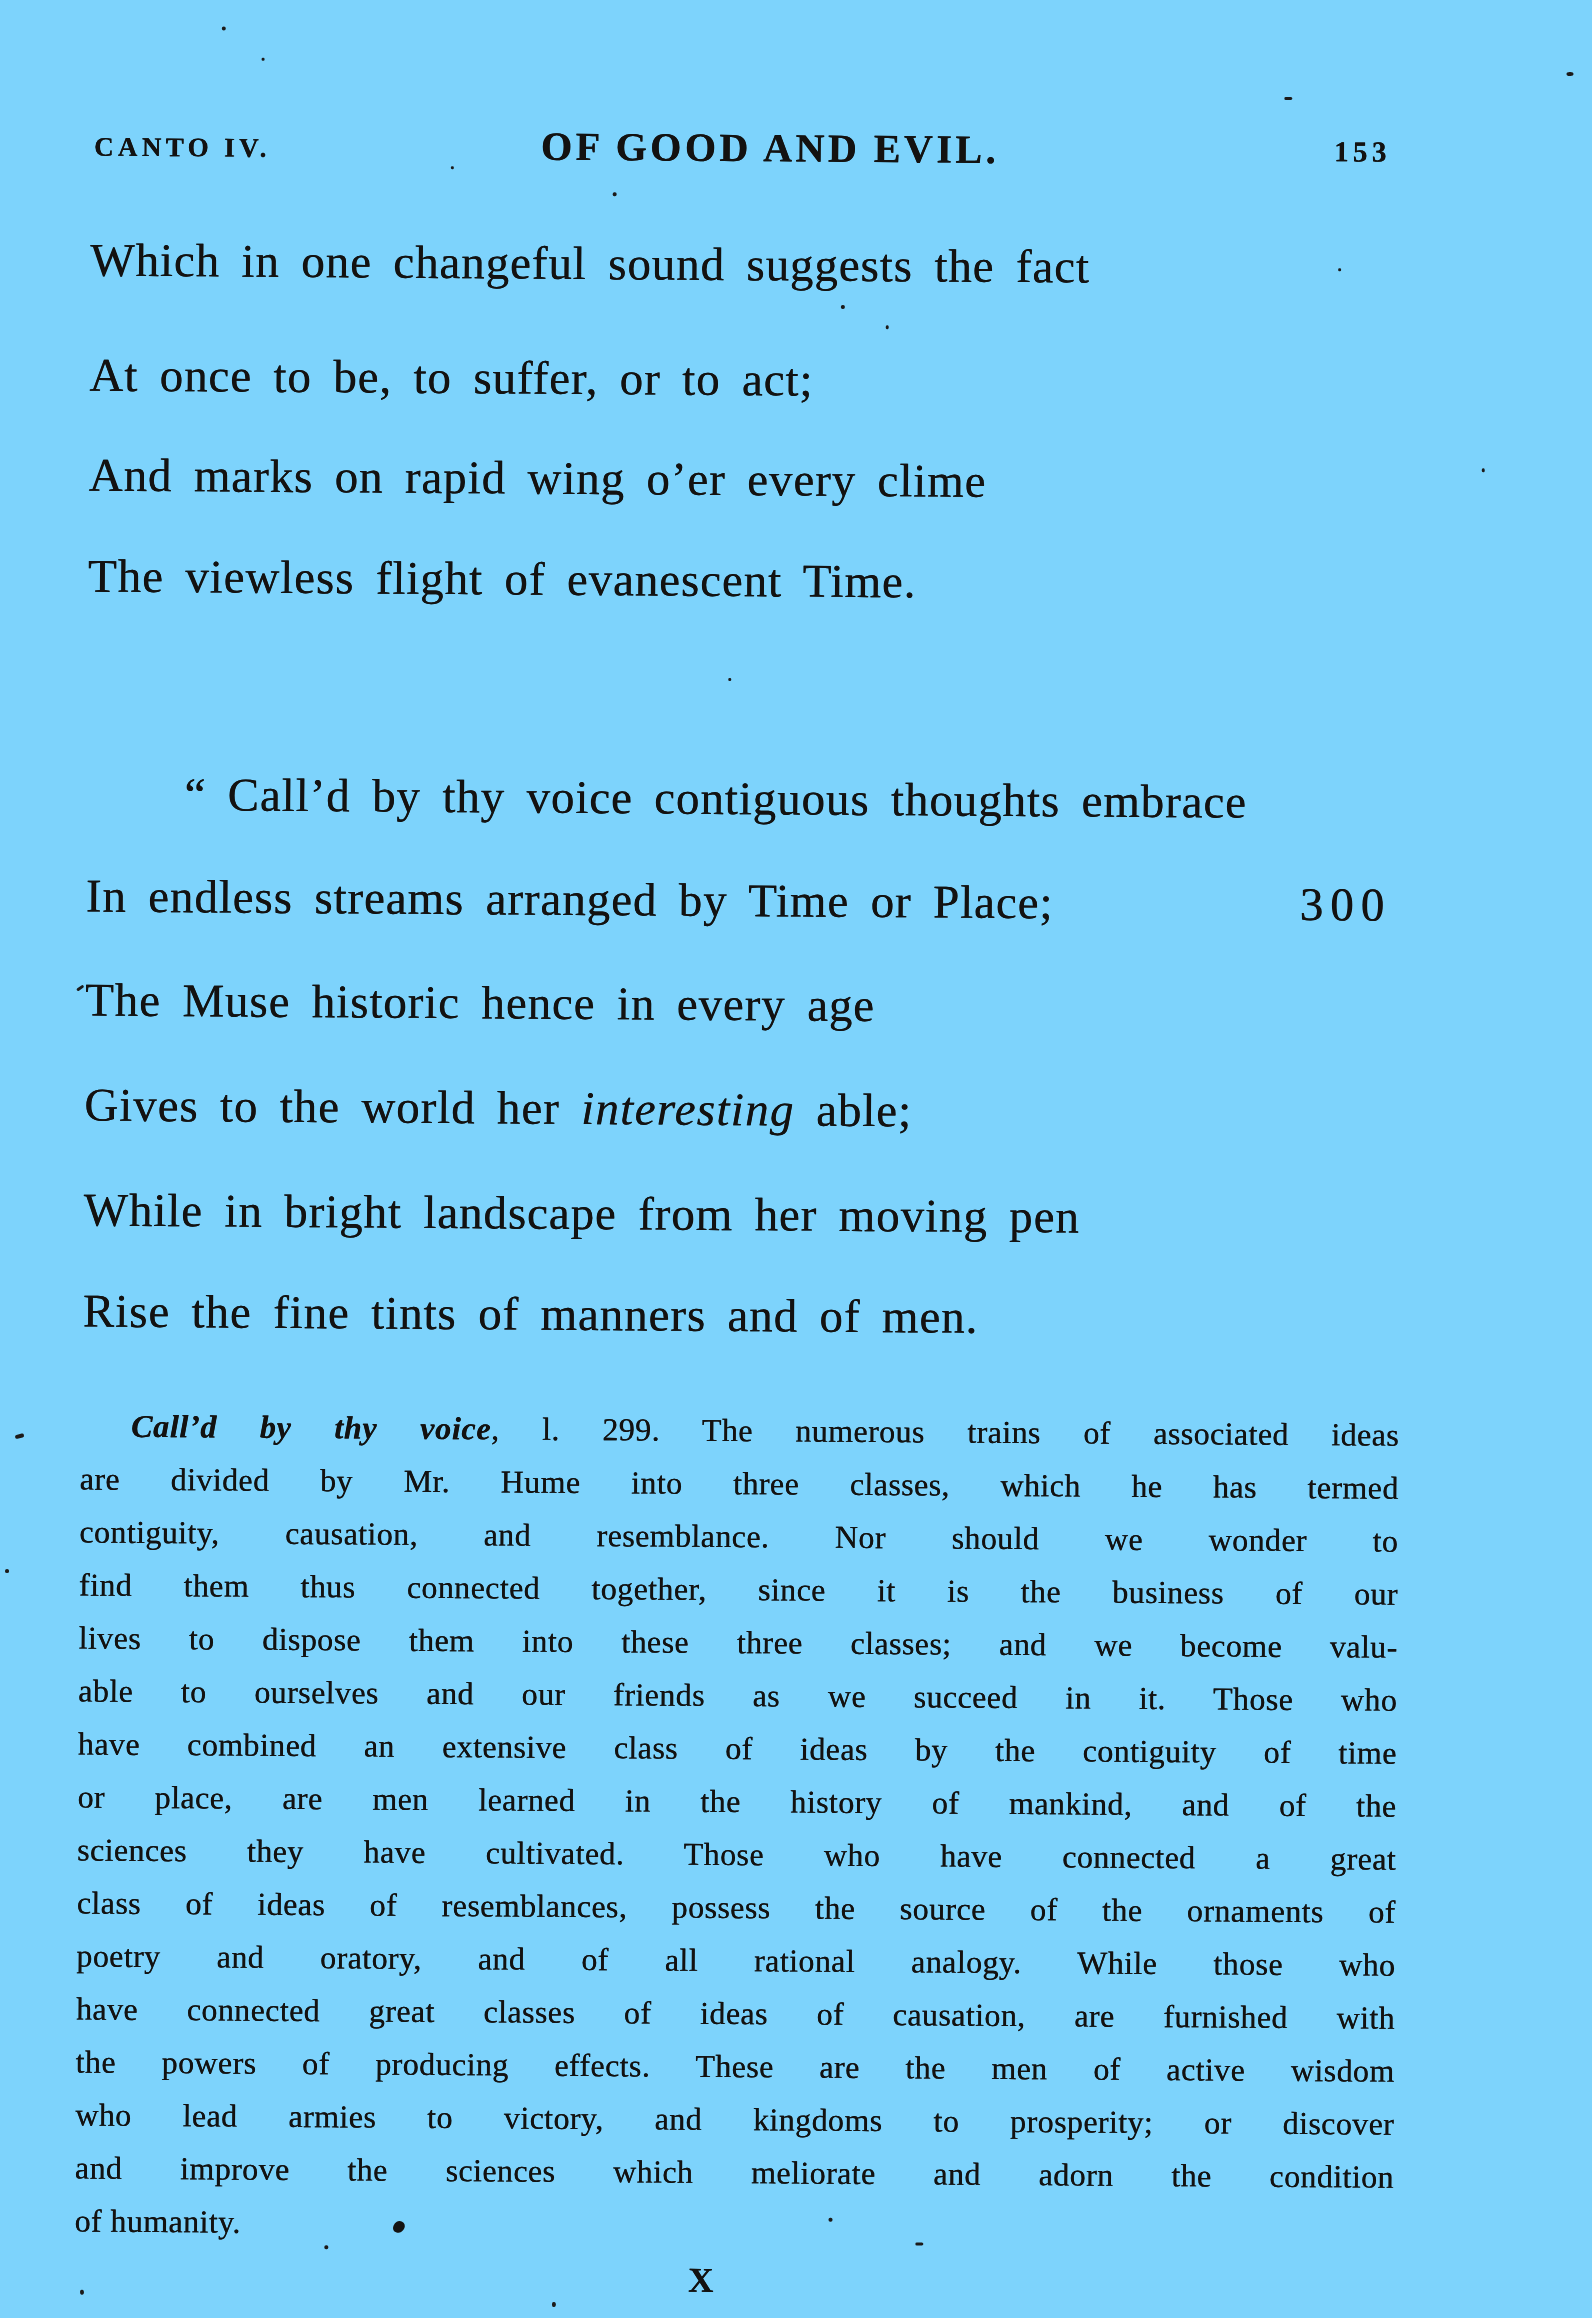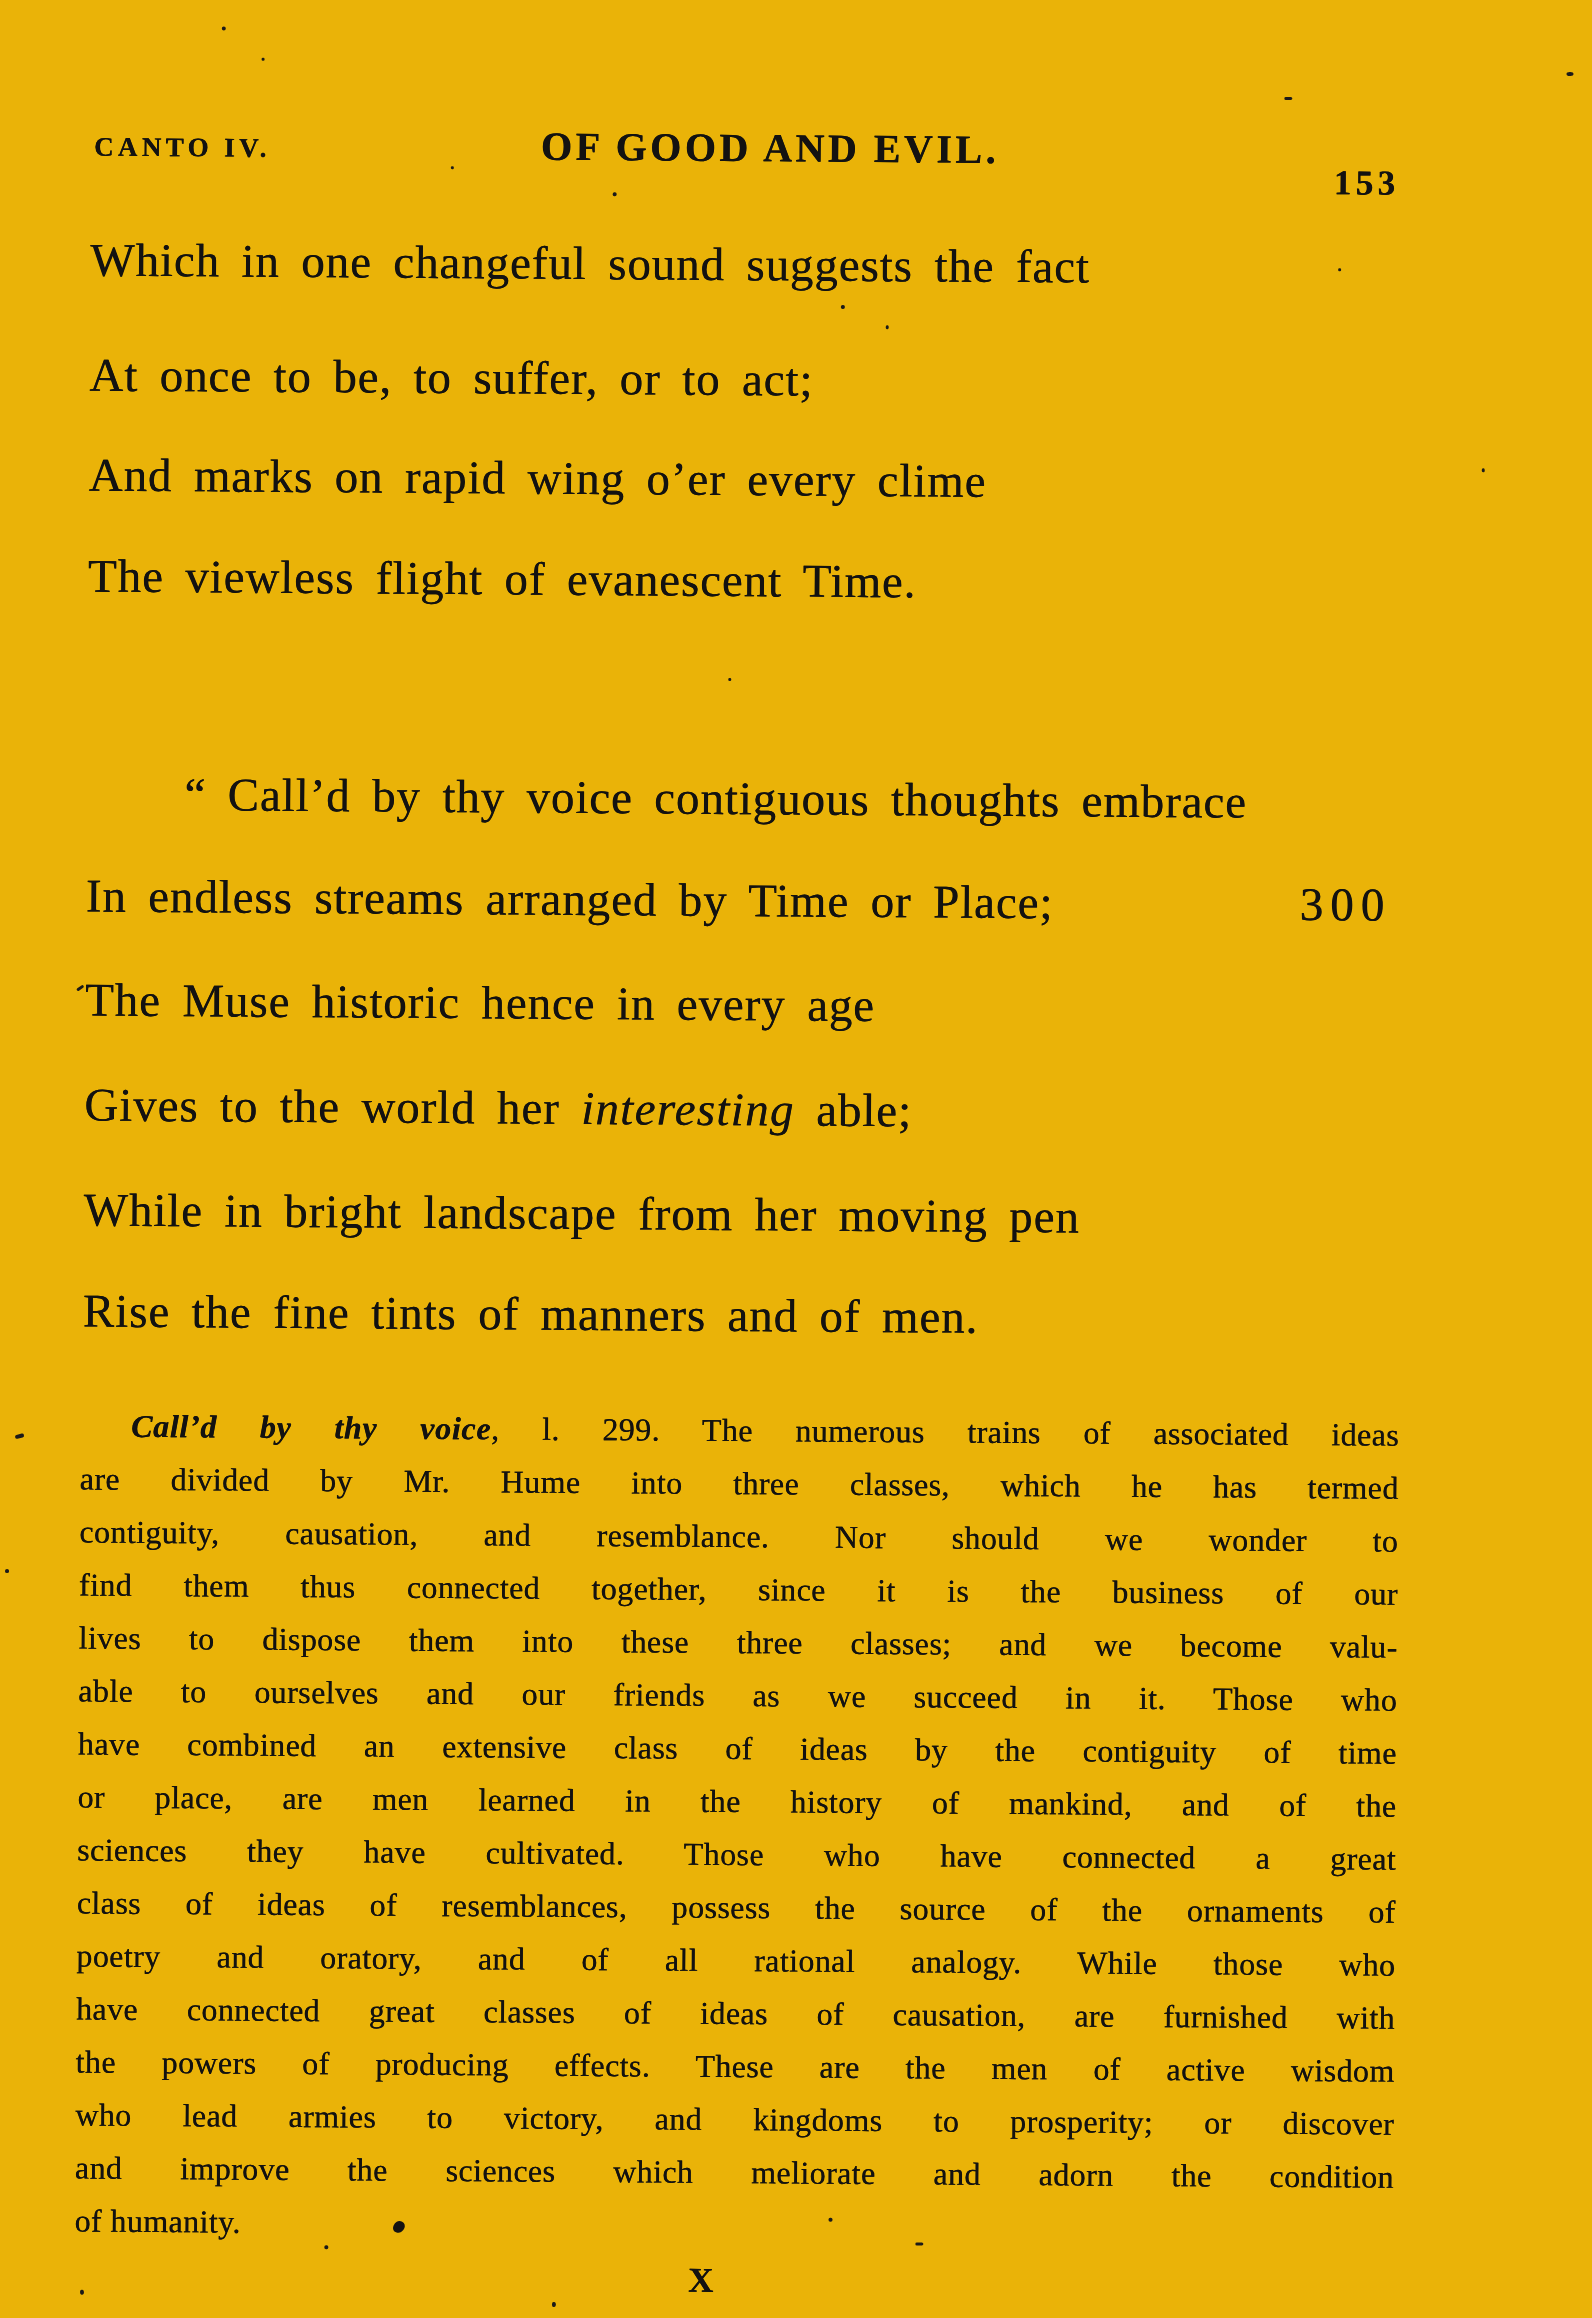--- a/index.html
+++ b/index.html
@@ -1,19 +1,19 @@
 <!DOCTYPE html>
 <html style="font-size:14px"><head>
 <meta charset="utf-8">
 <style>
   html,body{margin:0;padding:0;background:#ffffff;}
   .page{
     position:relative;
     width:1592px;height:2319px;
-    background:#eab308;
+    background:#7dd3fc;
     overflow:hidden;
     font-family:"Liberation Serif","DejaVu Serif",serif;
     color:#131211;
   }
   .content{
     position:absolute;inset:0;
     transform:rotate(0.4deg);
     transform-origin:0 0;
   }
   .ink{ text-shadow:0.3px 0 0 currentColor; }
@@ -22,21 +22,21 @@
   .canto{
     position:absolute;left:95px;top:131px;
     font-size:27px;letter-spacing:4.4px;font-weight:700;
   }
   .title{
     position:absolute;left:0;top:119px;width:1542px;
     text-align:center;font-size:40px;font-weight:700;letter-spacing:3.5px;
   }
   .pagenum{
     position:absolute;left:1335px;top:126px;
-    font-size:35px;font-weight:700;letter-spacing:4.4px;margin-top:28px;
+    font-size:29px;font-weight:700;letter-spacing:4.4px;
   }
 
   
   .p-line{
     position:absolute;left:92px;width:1446px;
     font-size:47px;letter-spacing:0.9px;word-spacing:8.8px;
     white-space:nowrap;
   }
   .p-line em{ font-style:italic; letter-spacing:1.3px; }
   .s1-l1{top:232px;} .s1-l2{top:347px;} .s1-l3{top:447px;} .s1-l4{top:548px;}

